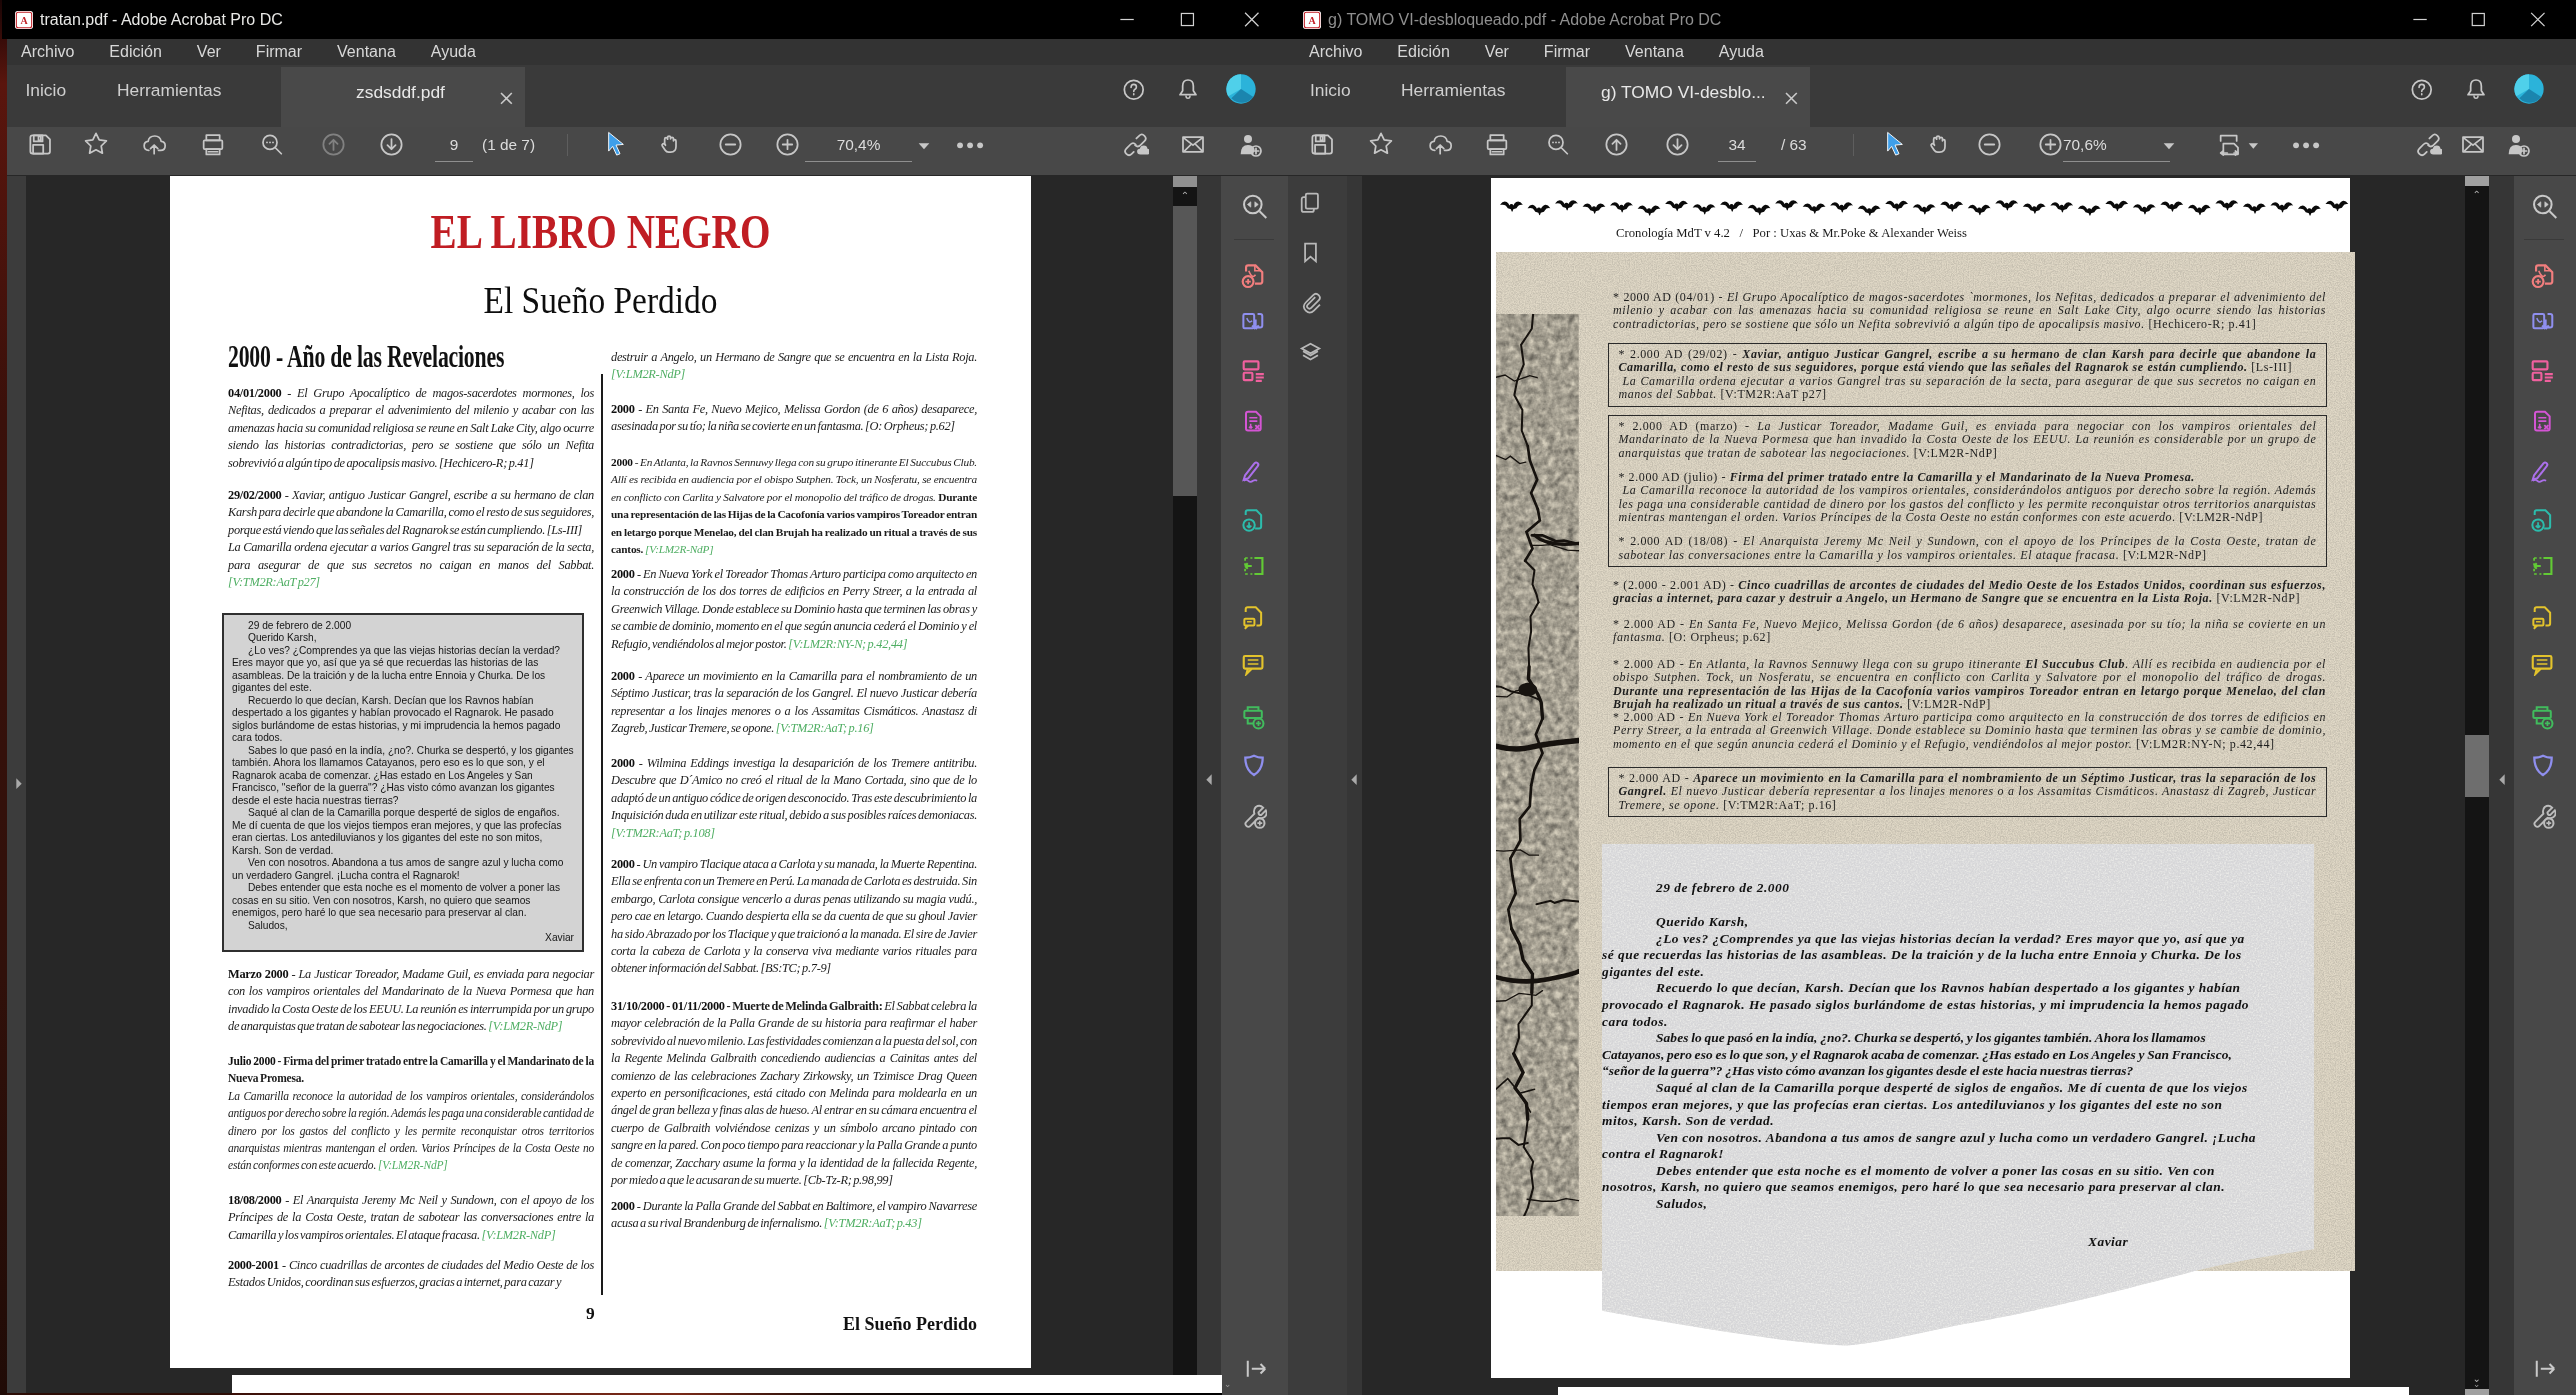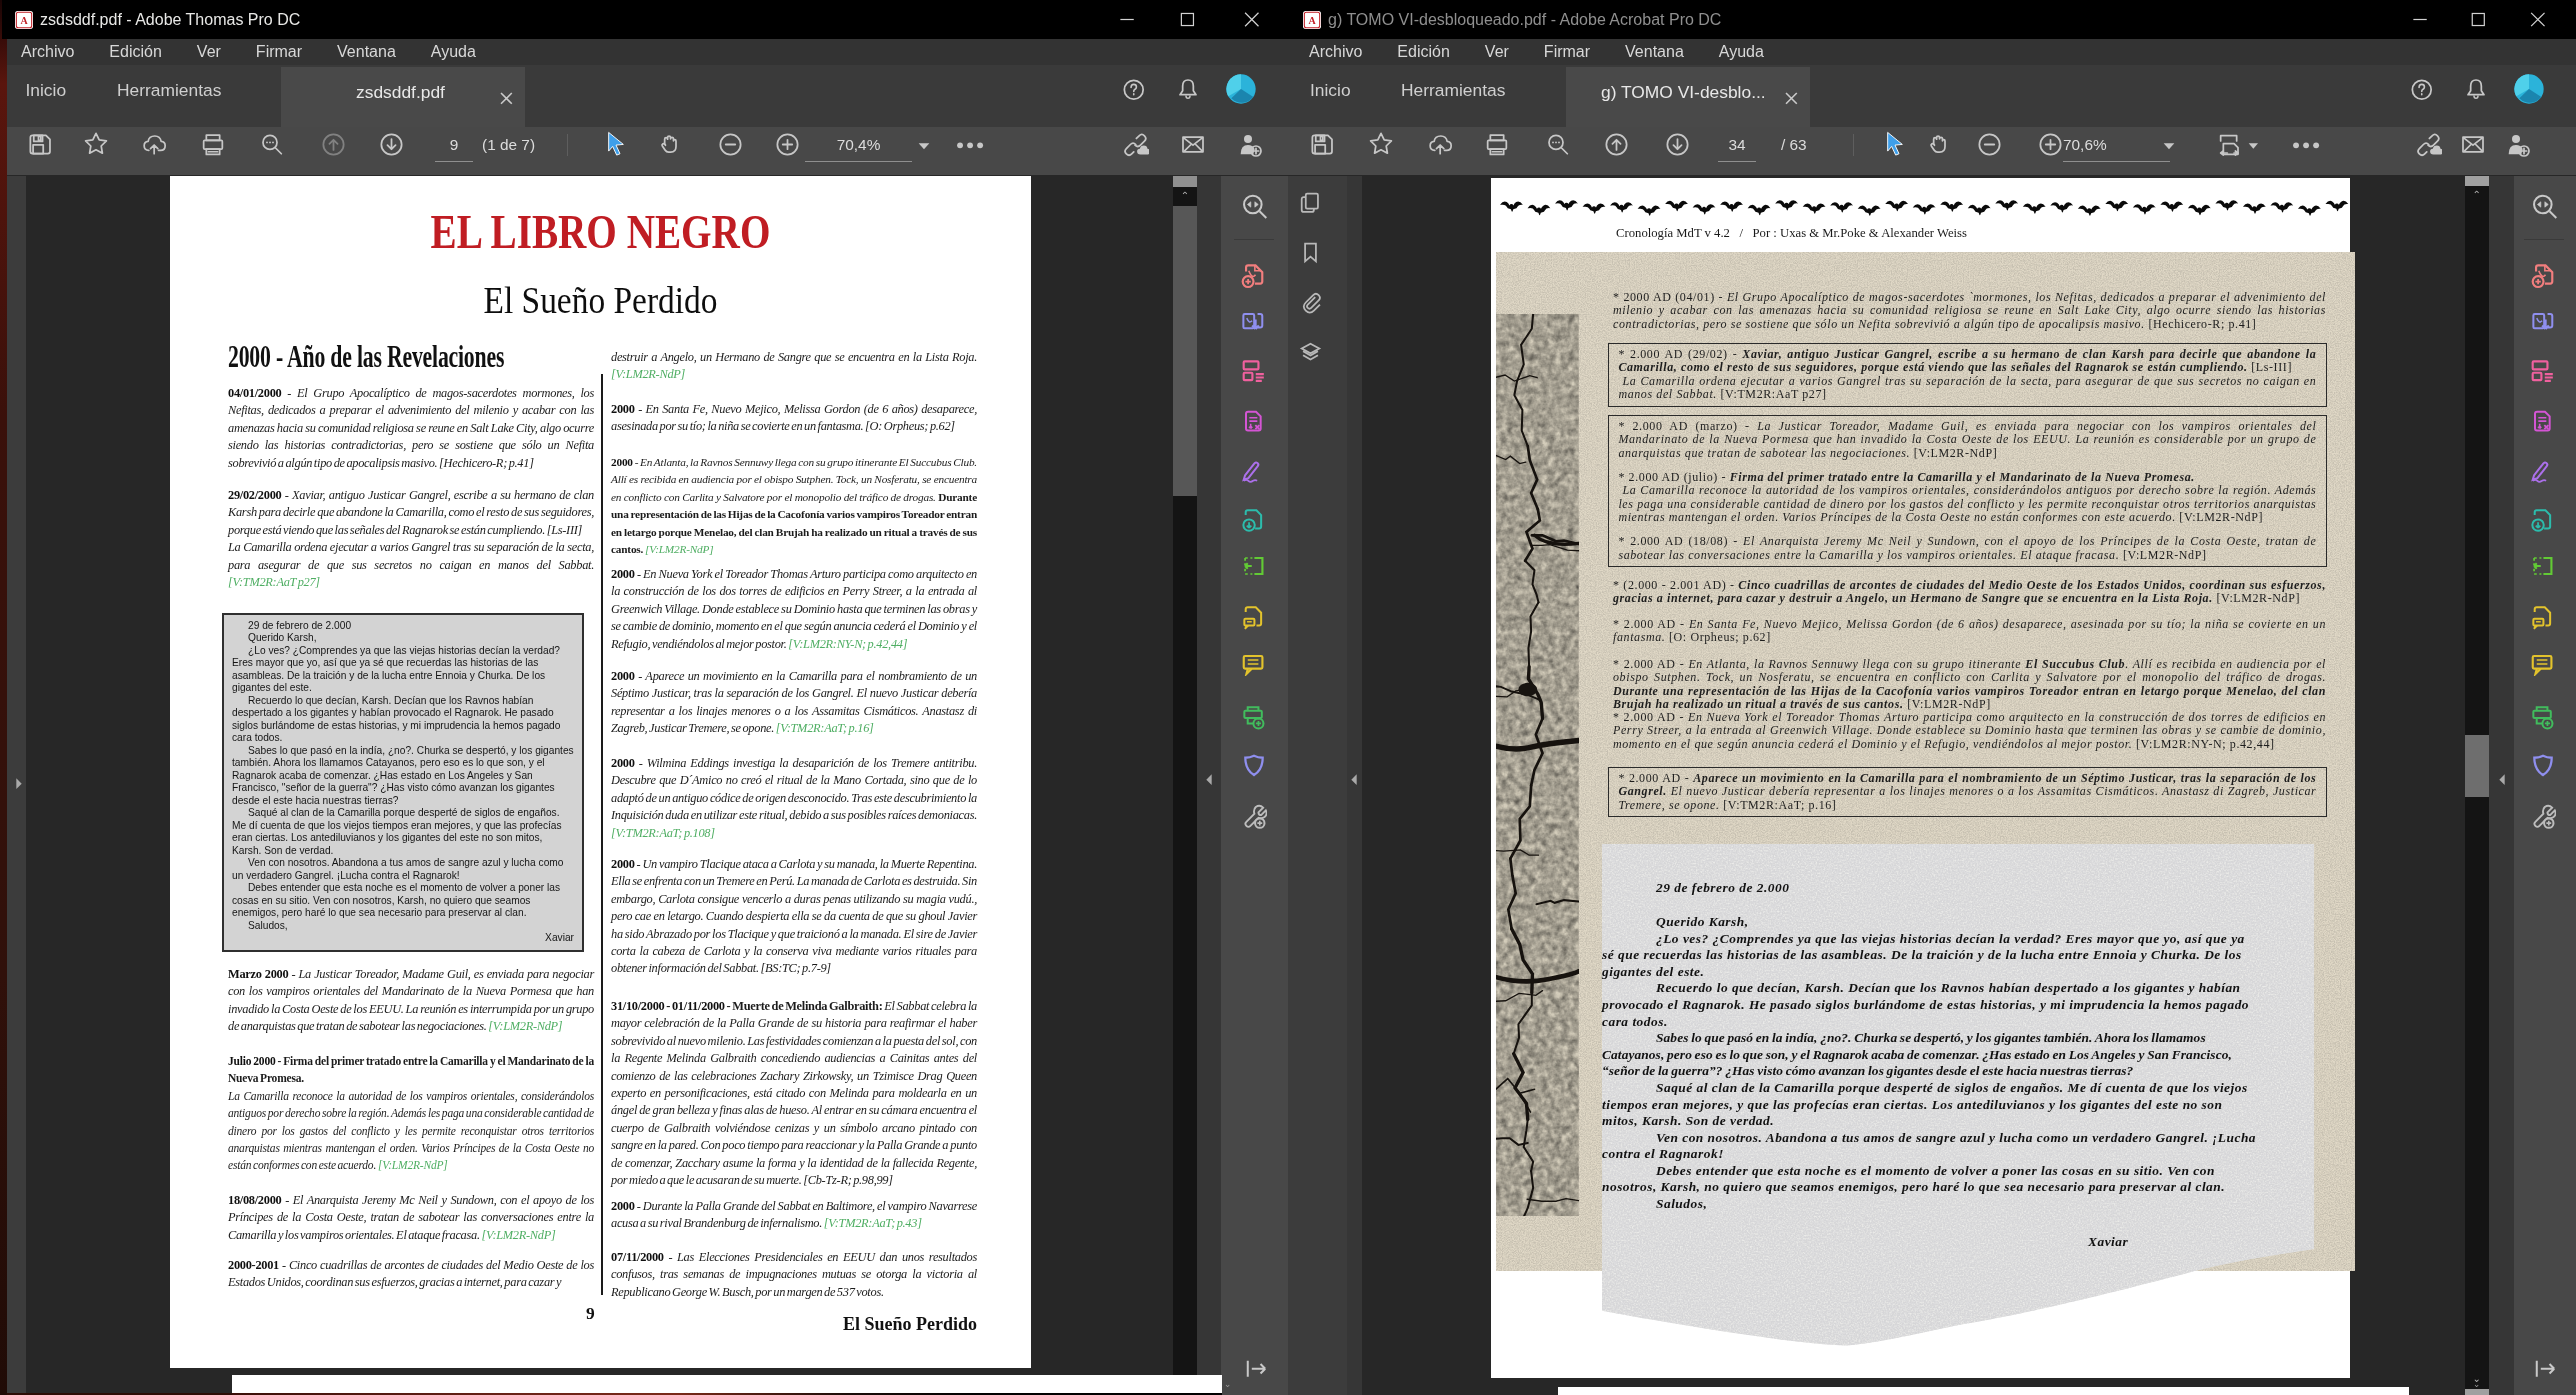--- a/index.html
+++ b/index.html
@@ -182,21 +182,21 @@
 <div class="a" style="left:0;top:0;width:6.7px;height:1395px;background:linear-gradient(#1a0505,#5a150d 6%,#3a100a 30%,#30100a 70%,#200b06)"></div>
 
 <div class="a tb" style="left:2px;width:1286px"></div>
 <div class="a" style="left:14.8px;top:10.7px">
     <svg width="18" height="18" viewBox="0 0 27 27">
       <rect x="0" y="0" width="27" height="27" rx="4" fill="#fff"></rect>
       <rect x="2" y="2" width="23" height="23" rx="3" fill="#fff" stroke="#c11f25" stroke-width="1.6"></rect>
       <text x="13.5" y="19" font-size="15" font-weight="bold" fill="#c11f25" text-anchor="middle" font-family="Liberation Serif">A</text>
     </svg>
   </div>
-<div class="a ttxt" style="left:40px;top:0">zsdsddf.pdf - Adobe Thomas Pro DC</div>
+<div class="a ttxt" style="left:40px;top:0">tratan.pdf - Adobe Acrobat Pro DC</div>
 <div class="a" style="left:1115px;top:0;width:173px;height:39px">
 <svg width="173" height="39" stroke="#d2d2d2" stroke-width="1.8" fill="none" viewBox="0 0 258 58">
       <path d="M8 29 h20"></path>
       <rect x="99" y="20" width="18" height="18"></rect>
       <path d="M194 19 l20 20 m0-20 l-20 20"></path>
     </svg>
   </div>
 <div class="a mb" style="left:6.7px;width:1281px"></div>
 <div class="a mtxt" style="left:21px;top:39px"><span>Archivo</span><span>Edición</span><span>Ver</span><span>Firmar</span><span>Ventana</span><span>Ayuda</span></div>
 <div class="a tabbar" style="left:6.7px;width:1281px"></div>
@@ -449,21 +449,20 @@
 
   <div class="a body1" style="left:441px;top:173px;width:366px">destruir a Angelo, un Hermano de Sangre que se encuentra en la Lista Roja. <span class="grn">[V:LM2R-NdP]</span></div>
   <div class="a body1" style="left:441px;top:225px;width:366px"><b>2000</b> - En Santa Fe, Nuevo Mejico, Melissa Gordon (de 6 años) desaparece, asesinada por su tío; la niña se covierte en un fantasma. [O: Orpheus; p.62]</div>
   <div class="a body1" style="left:441px;top:278px;width:366px;font-size:11.3px;word-spacing:-0.8px;letter-spacing:-0.2px"><b>2000</b> - En Atlanta, la Ravnos Sennuwy llega con su grupo itinerante El Succubus Club. Allí es recibida en audiencia por el obispo Sutphen. Tock, un Nosferatu, se encuentra en conflicto con Carlita y Salvatore por el monopolio del tráfico de drogas. <span style="font-style:normal;font-weight:bold">Durante una representación de las Hijas de la Cacofonía varios vampiros Toreador entran en letargo porque Menelao, del clan Brujah ha realizado un ritual a través de sus cantos.</span> <span class="grn">[V:LM2R-NdP]</span></div>
   <div class="a body1" style="left:441px;top:390px;width:366px"><b>2000</b> - En Nueva York el Toreador Thomas Arturo participa como arquitecto en la construcción de los dos torres de edificios en Perry Streer, a la entrada al Greenwich Village. Donde establece su Dominio hasta que terminen las obras y se cambie de dominio, momento en el que según anuncia cederá el Dominio y el Refugio, vendiéndolos al mejor postor. <span class="grn">[V:LM2R:NY-N; p.42,44]</span></div>
   <div class="a body1" style="left:441px;top:492px;width:366px"><b>2000</b> - Aparece un movimiento en la Camarilla para el nombramiento de un Séptimo Justicar, tras la separación de los Gangrel. El nuevo Justicar debería representar a los linajes menores o a los Assamitas Cismáticos. Anastasz di Zagreb, Justicar Tremere, se opone. <span class="grn">[V:TM2R:AaT; p.16]</span></div>
   <div class="a body1" style="left:441px;top:579px;width:366px"><b>2000</b> - Wilmina Eddings investiga la desaparición de los Tremere antitribu. Descubre que D´Amico no creó el ritual de la Mano Cortada, sino que de lo adaptó de un antiguo códice de origen desconocido. Tras este descubrimiento la Inquisición duda en utilizar este ritual, debido a sus posibles raíces demoniacas. <span class="grn">[V:TM2R:AaT; p.108]</span></div>
   <div class="a body1" style="left:441px;top:680px;width:366px"><b>2000</b> - Un vampiro Tlacique ataca a Carlota y su manada, la Muerte Repentina. Ella se enfrenta con un Tremere en Perú. La manada de Carlota es destruida. Sin embargo, Carlota consigue vencerlo a duras penas utilizando su magia vudú., pero cae en letargo. Cuando despierta ella se da cuenta de que su ghoul Javier ha sido Abrazado por los Tlacique y que traicionó a la manada. El sire de Javier corta la cabeza de Carlota y la conserva viva mediante varios rituales para obtener información del Sabbat. [BS:TC; p.7-9]</div>
   <div class="a body1" style="left:441px;top:822px;width:366px"><b>31/10/2000 - 01/11/2000</b> <span style="font-style:normal;font-weight:bold">- Muerte de Melinda Galbraith:</span> El Sabbat celebra la mayor celebración de la Palla Grande de su historia para reafirmar el haber sobrevivido al nuevo milenio. Las festividades comienzan a la puesta del sol, con la Regente Melinda Galbraith concediendo audiencias a Cainitas antes del comienzo de las celebraciones Zachary Zirkowsky, un Tzimisce Drag Queen experto en personificaciones, está citado con Melinda para moldearla en un ángel de gran belleza y finas alas de hueso. Al entrar en su cámara encuentra el cuerpo de Galbraith volviéndose cenizas y un símbolo arcano pintado con sangre en la pared. Con poco tiempo para reaccionar y la Palla Grande a punto de comenzar, Zacchary asume la forma y la identidad de la fallecida Regente, por miedo a que le acusaran de su muerte. [Cb-Tz-R; p.98,99]</div>
   <div class="a body1" style="left:441px;top:1022px;width:366px"><b>2000</b> - Durante la Palla Grande del Sabbat en Baltimore, el vampiro Navarrese acusa a su rival Brandenburg de infernalismo. <span class="grn">[V:TM2R:AaT; p.43]</span></div>
-  <div class="a body1" style="left:441px;top:1073px;width:366px"><b>07/11/2000</b> - Las Elecciones Presidenciales en EEUU dan unos resultados confusos, tras semanas de impugnaciones mutuas se otorga la victoria al Republicano George W. Busch, por un margen de 537 votos.</div>
   <div class="a ser bd" style="left:441px;top:1138px;width:366px;text-align:right;font-size:18px;color:#111">El Sueño Perdido</div>
 </div>
 
 <div class="a tb" style="left:1288px;width:1288px"></div>
 <div class="a" style="left:1303px;top:10.7px">
     <svg width="18" height="18" viewBox="0 0 27 27">
       <rect x="0" y="0" width="27" height="27" rx="4" fill="#fff"></rect>
       <rect x="2" y="2" width="23" height="23" rx="3" fill="#fff" stroke="#c11f25" stroke-width="1.6"></rect>
       <text x="13.5" y="19" font-size="15" font-weight="bold" fill="#c11f25" text-anchor="middle" font-family="Liberation Serif">A</text>
     </svg>

